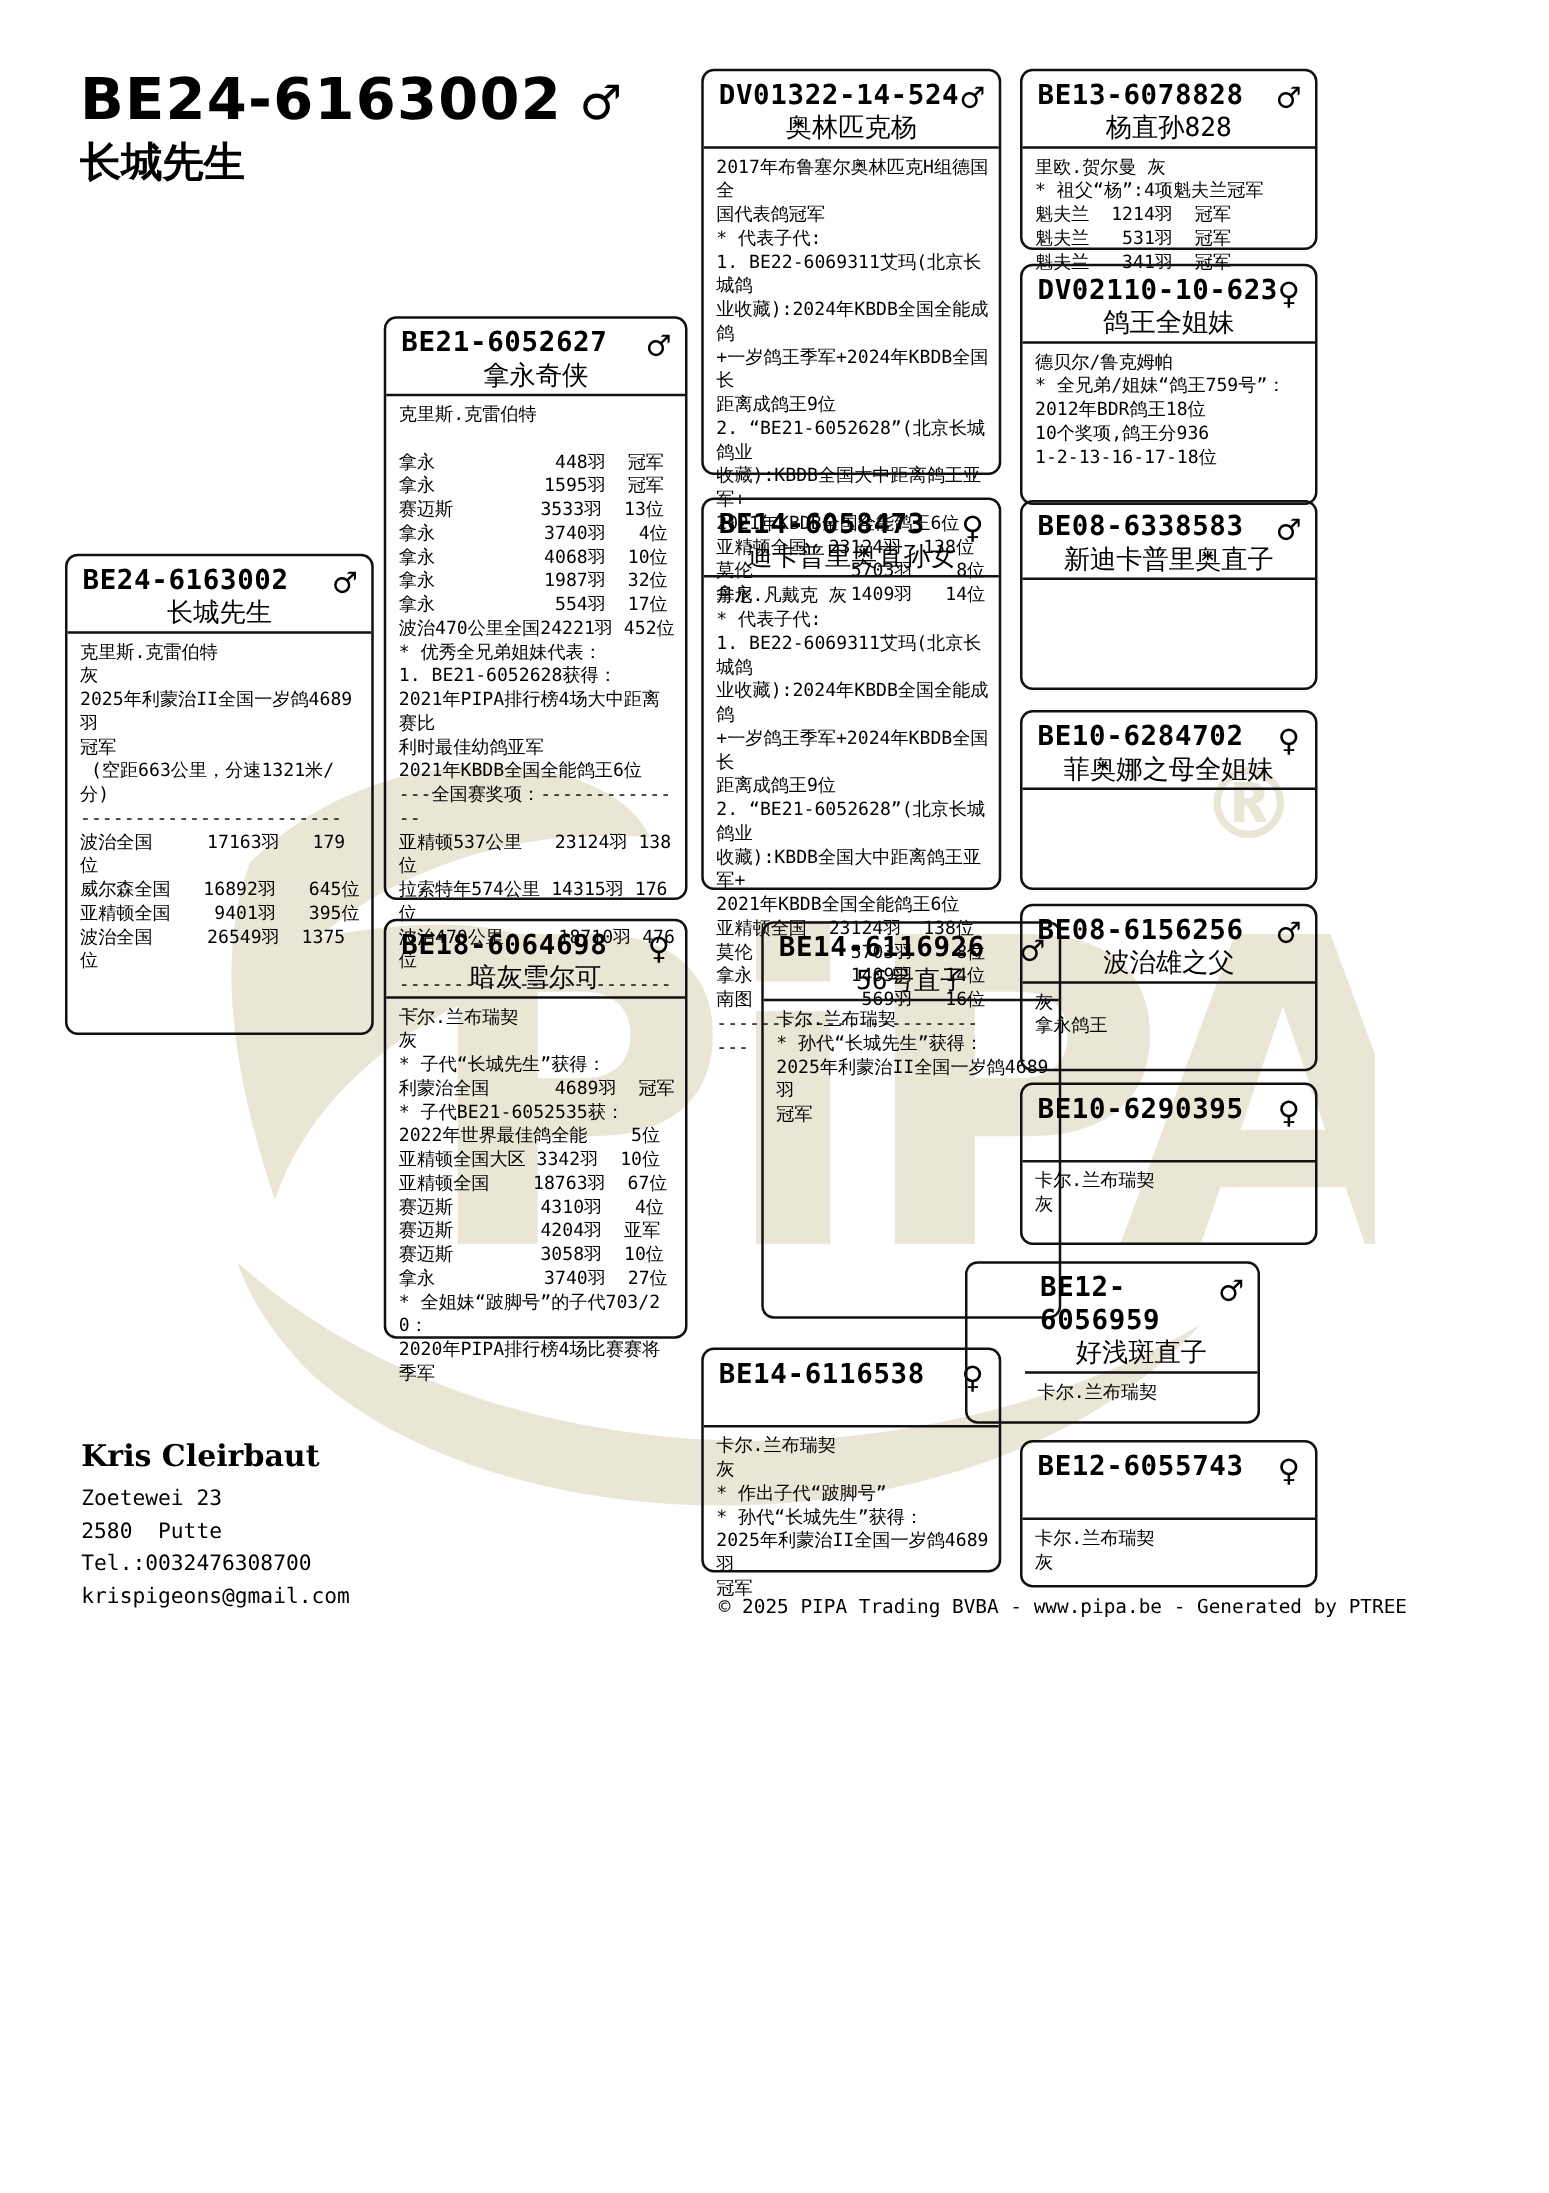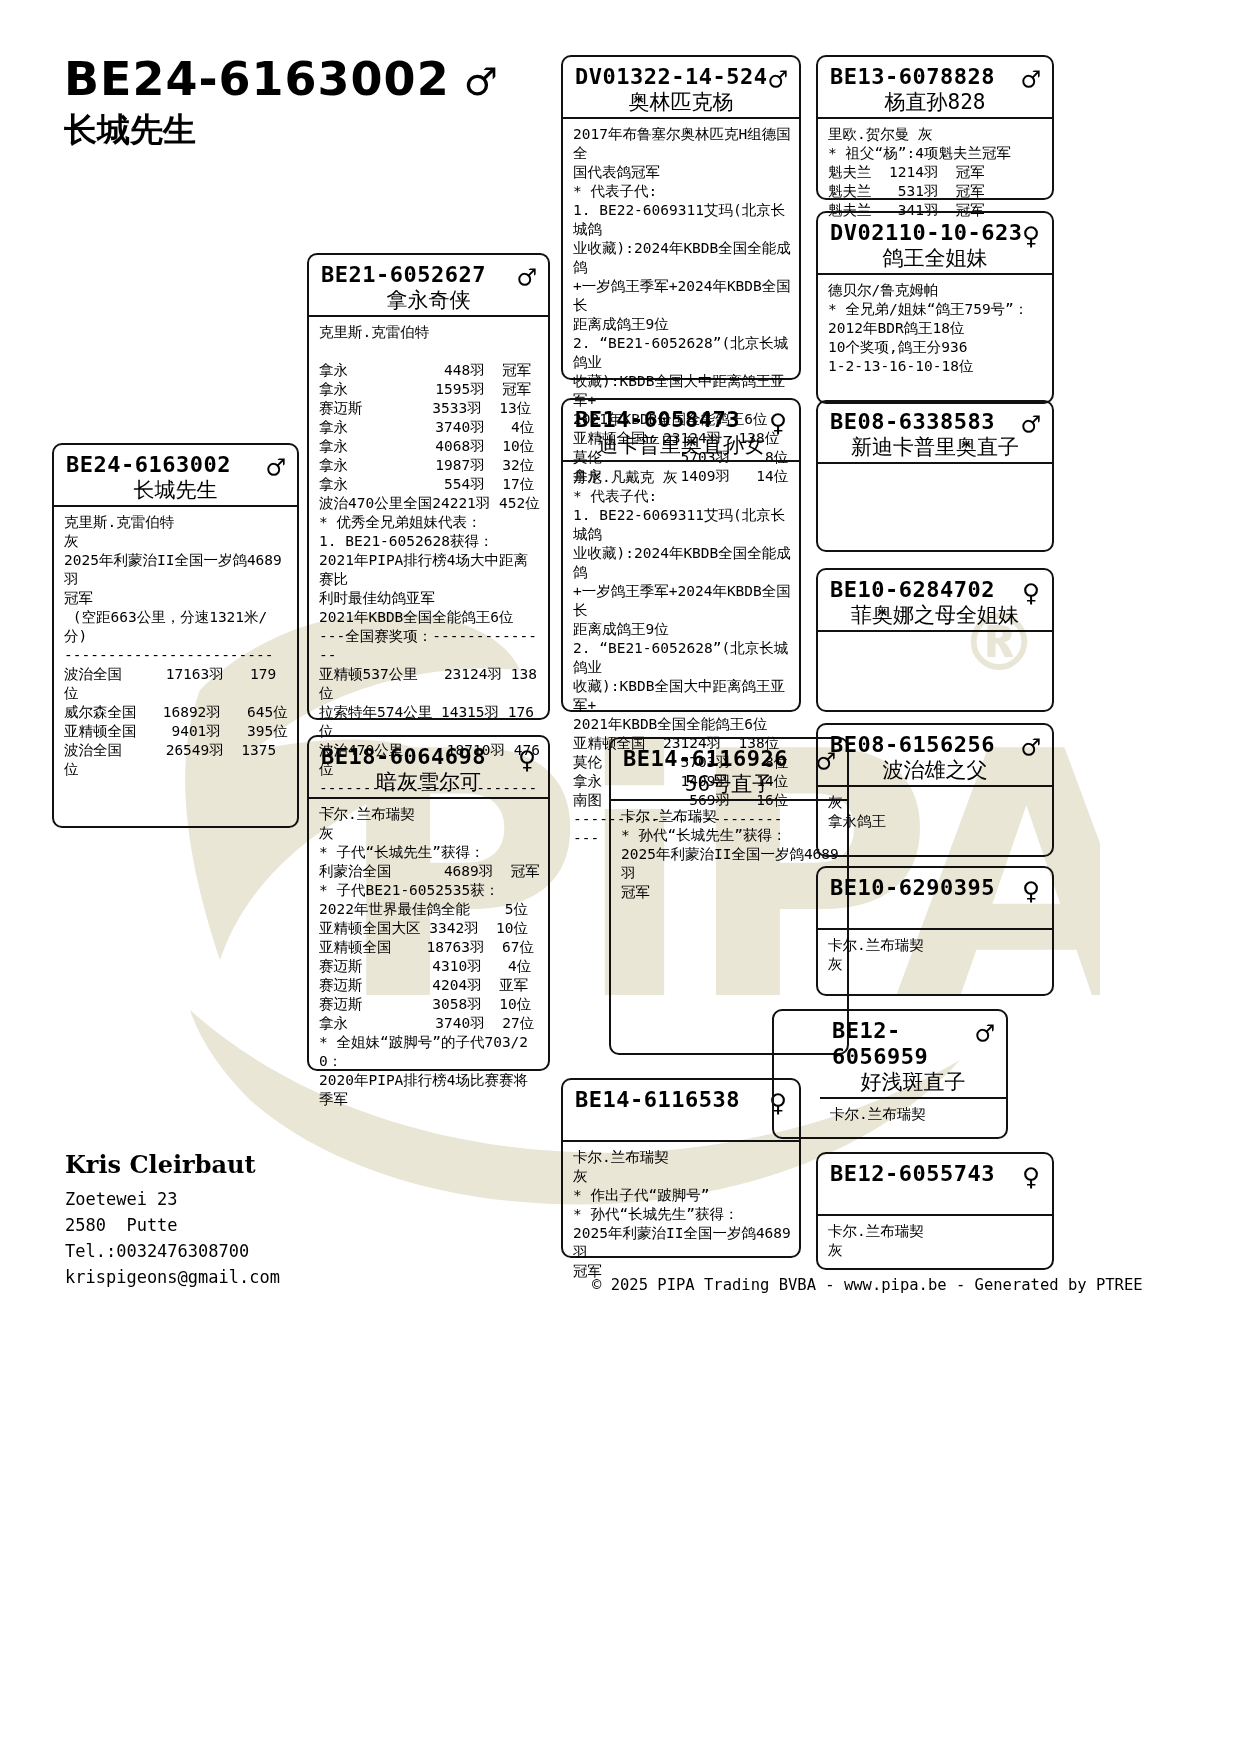--- a/index.html
+++ b/index.html
@@ -38,21 +38,21 @@
   .slot-g4c{left:816px;top:400px; width:238px; height:152px;}
   .slot-g4d{left:816px;top:568px; width:238px; height:144px;}
   .slot-g4e{left:816px;top:723px; width:238px; height:134px;}
   .slot-g4f{left:816px;top:866px; width:238px; height:130px;}
   .slot-g4g{left:772px;top:1009px;width:236px; height:130px;padding-left:46px;}
   .slot-g4h{left:816px;top:1152px;width:238px; height:118px;}
   
   .owner-name{position:absolute;left:65px;top:1150px;font-family:"DejaVu Serif",serif;
     font-size:24px;font-weight:bold;}
   .owner-address{position:absolute;left:65px;top:1186px;font-size:17px;line-height:26px;white-space:pre-wrap;}
-  .copyright{position:absolute;left:575px;top:1276px;font-size:15.5px;margin-left:17px;}
+  .copyright{position:absolute;left:575px;top:1276px;font-size:15.5px;}
 </style>
 </head>
 <body>
 
 <div class="watermark">
   <svg width="940" height="700" viewBox="0 0 940 700">
     <g id="wm-group" fill="#e9e6d6">
 
       <path d="M40 150 C 150 40, 330 60, 360 130 C 250 120, 150 160, 95 210 C 200 190, 260 200, 300 230 C 180 260, 90 330, 60 420 C 30 330, 10 230, 40 150 Z"></path>
 
@@ -224,21 +224,21 @@
   <div class="pbox slot-g4b">
     <div class="hdr">
       <div class="ring">DV02110-10-623</div>
       <div class="pname">鸽王全姐妹</div>
       <div class="sex">♀</div>
     </div>
     <div class="body">德贝尔/鲁克姆帕
 * 全兄弟/姐妹“鸽王759号”：
 2012年BDR鸽王18位
 10个奖项,鸽王分936
-1-2-13-16-10-18位</div>
+1-2-13-16-17-18位</div>
   </div>
 
   <div class="pbox slot-g4c">
     <div class="hdr">
       <div class="ring">BE08-6338583</div>
       <div class="pname">新迪卡普里奥直子</div>
       <div class="sex">♂</div>
     </div>
   </div>
 

